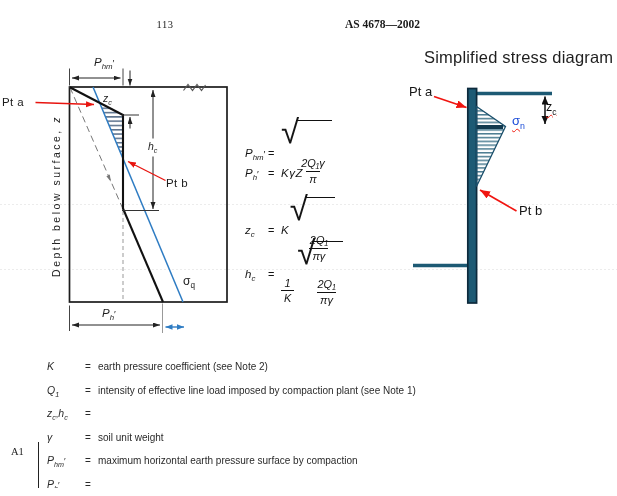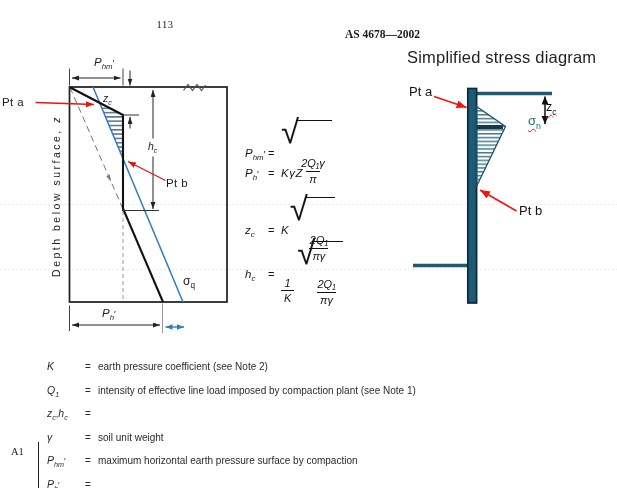--- a/index.html
+++ b/index.html
@@ -6,28 +6,28 @@
   #page{position:relative;width:617px;height:488px;background:#fff;overflow:hidden;
         font-family:"Liberation Sans",sans-serif;color:#1d1d1d;}
   #page svg{position:absolute;left:0;top:0;}
   .abs{position:absolute;white-space:nowrap;}
   .serif{font-family:"Liberation Serif",serif;}
   .it{font-style:italic;}
   sub{font-size:68%;line-height:0;}
   .suff{font-style:normal;font-size:85%;}
   
   .pageno{left:150px;top:19px;width:30px;text-align:center;font-size:10.5px;letter-spacing:.5px;color:#222;}
-  .stdref{left:345px;top:28px;font-size:11.5px;font-weight:bold;color:#1a1a1a;}
-  
-  .rtitle{left:407px;top:48px;font-size:16.5px;color:#1f1f1f;letter-spacing:.2px;}
+  .stdref{left:345px;top:18px;font-size:11.5px;font-weight:bold;color:#1a1a1a;}
+  
+  .rtitle{left:424px;top:48px;font-size:16.5px;color:#1f1f1f;letter-spacing:.2px;}
   .rpt{font-size:13px;color:#151515;}
   .rpta{left:409px;top:84px;}
   .rptb{left:519px;top:203px;}
   .squig{text-decoration:underline wavy #f02015;text-decoration-thickness:1px;text-underline-offset:2.5px;}
-  .sigman{left:528px;top:113px;font-size:13px;color:#0f766e;}
+  .sigman{left:512px;top:113px;font-size:13px;color:#1d4ed8;}
   .zcr{left:546px;top:100px;font-size:12.5px;color:#111;}
   
   .ld{font-size:11.5px;color:#1c1c1c;}
   .lpta{left:2px;top:96px;letter-spacing:.4px;}
   .lptb{left:166px;top:177px;letter-spacing:.4px;}
   .phm{left:94px;top:56px;font-size:11.5px;}
   .zcl{left:103px;top:92px;font-size:10.5px;}
   .hcl{left:146px;top:140px;font-size:10.5px;background:#fff;padding:0 2px;}
   .sigq{left:183px;top:274px;font-size:12px;color:#222;text-align:right;}
   .phl{left:102px;top:307px;font-size:11.5px;}

